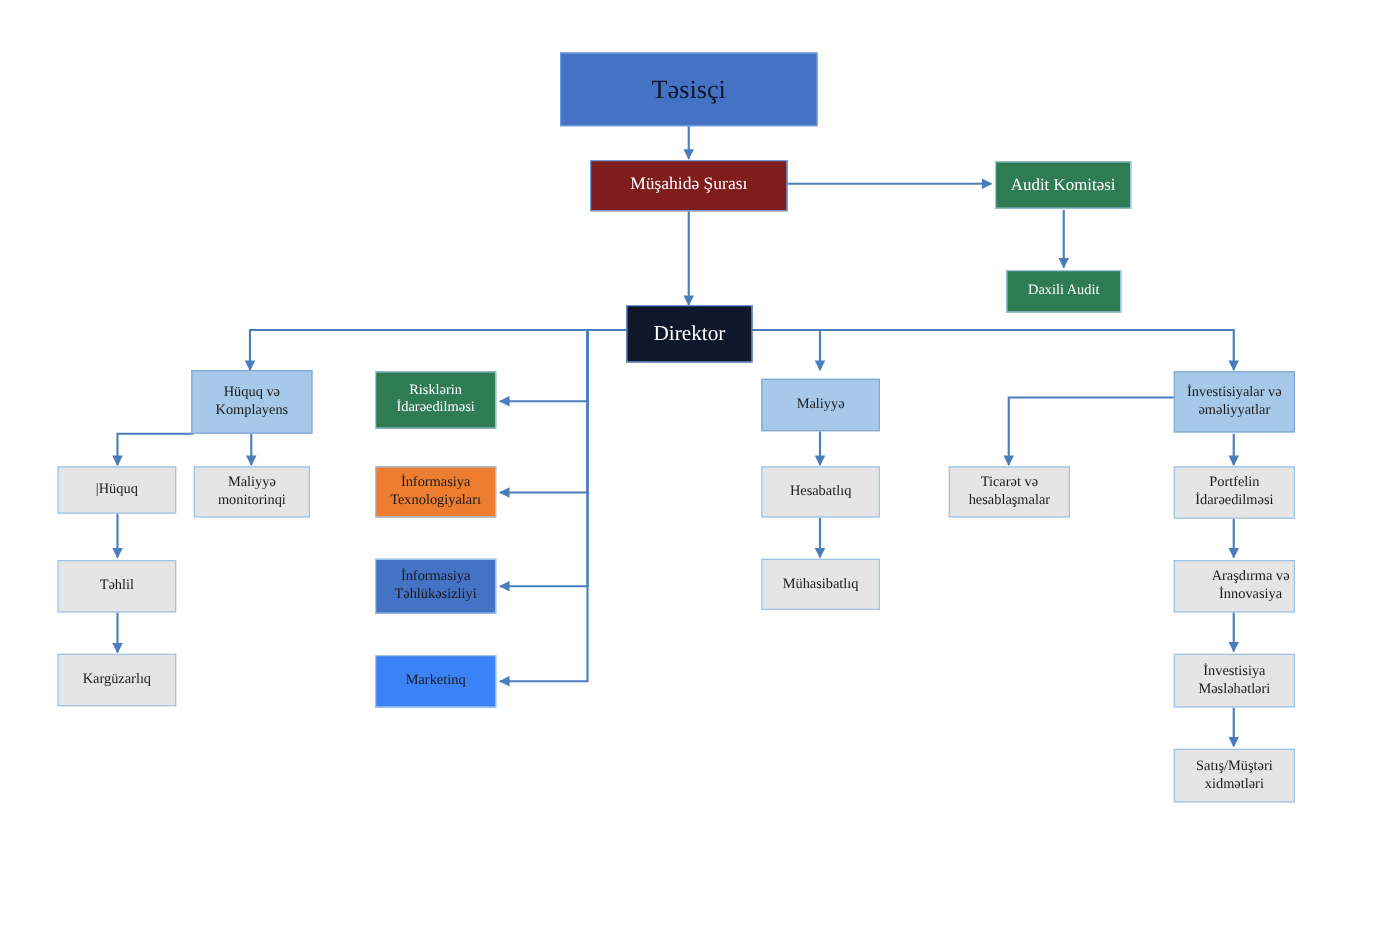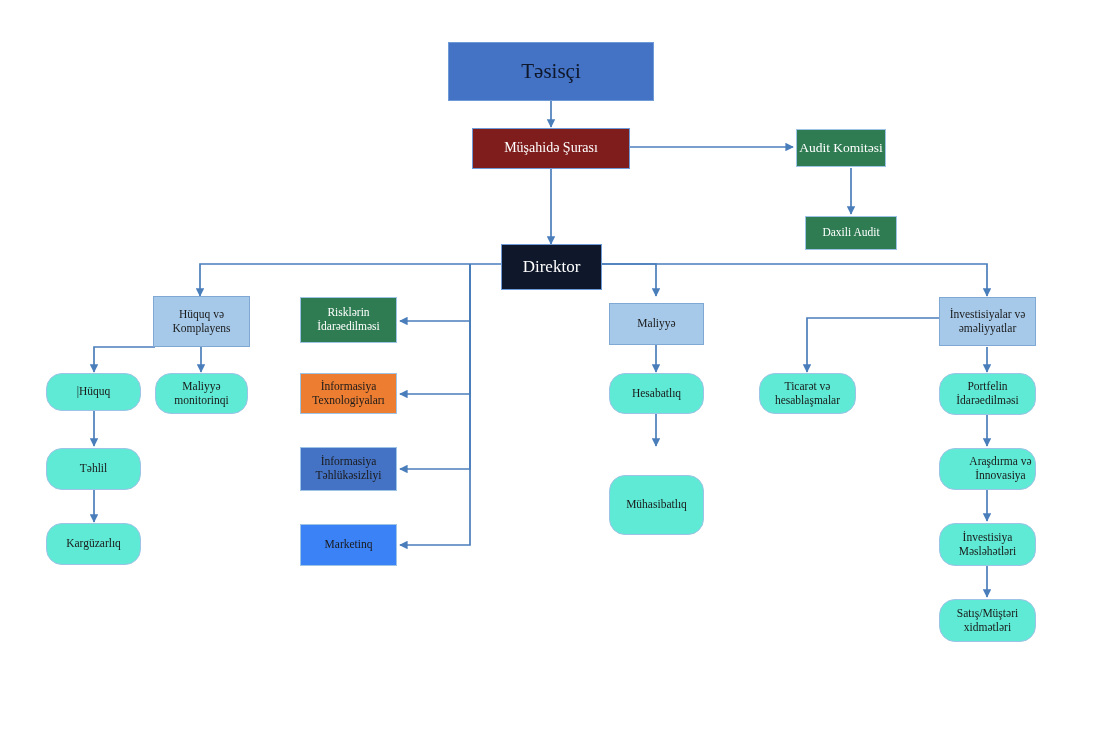--- a/index.html
+++ b/index.html
@@ -34,21 +34,21 @@
     border: 1px solid #9DC3E6;
     white-space: pre-line;
     padding: 0 2px;
   }
   
   .c-founder   { background: #4472C4; border-color: #6E9BD8; color: #0f172a; }
   .c-board     { background: #7f1d1d; border-color: #6E9BD8; color: #FFFFFF; }
   .c-director  { background: #0f172a; border-color: #6E9BD8; color: #FFFFFF; }
   .c-darkgreen { background: #2F7C53; border-color: #9DC3E6; color: #FFFFFF; }
   .c-ltblue    { background: #A6C9EA; border-color: #7FA8D4; color: #1A1A1A; }
-  .c-ltgreen   { background: #5eead4; border-color: #9DC3E6; color: #1A1A1A; border-radius: 16px; }
+  .c-ltgreen   { background: #e5e5e5; border-color: #9DC3E6; color: #1A1A1A; }
   .c-orange    { background: #ED7D31; border-color: #9DC3E6; color: #1A1A1A; }
   .c-blue      { background: #4472C4; border-color: #9DC3E6; color: #1A1A1A; }
   .c-gold      { background: #3b82f6; border-color: #9DC3E6; color: #1A1A1A; }
 </style>
 </head>
 <body>
 
 <div id="canvas">
 
   <svg class="connectors" viewBox="0 0 1103 750" xmlns="http://www.w3.org/2000/svg">
@@ -91,21 +91,21 @@
       <path d="M 987 415 L 987 446"></path>
       <path d="M 987 490 L 987 521"></path>
       <path d="M 987 566 L 987 597"></path>
     </g>
   </svg>
 
   <div class="node c-founder" style="left:448px; top:42px; width:206px; height:59px; font-size:21px;">Təsisçi</div>
 
   <div class="node c-board" style="left:472px; top:128px; width:158px; height:41px; font-size:14px;">Müşahidə Şurası</div>
 
-  <div class="node c-darkgreen" style="left:796px; top:129px; width:90px; height:38px; font-size:13.5px;">Audit Komitəsi</div>
+  <div class="node c-darkgreen" style="left:796px; top:129px; width:109px; height:38px; font-size:13.5px;">Audit Komitəsi</div>
 
   <div class="node c-darkgreen" style="left:805px; top:216px; width:92px; height:34px; font-size:11.5px;">Daxili Audit</div>
 
   <div class="node c-director" style="left:501px; top:244px; width:101px; height:46px; font-size:17px;">Direktor</div>
 
   <div class="node c-ltblue" style="left:153px; top:296px; width:97px; height:51px; font-size:11.5px;">Hüquq və
 Komplayens</div>
 
   <div class="node c-ltgreen" style="left:46px; top:373px; width:95px; height:38px; font-size:11.5px;">|Hüquq</div>
 
@@ -124,21 +124,21 @@
 
   <div class="node c-blue" style="left:300px; top:447px; width:97px; height:44px; font-size:11.5px;">İnformasiya
 Təhlükəsizliyi</div>
 
   <div class="node c-gold" style="left:300px; top:524px; width:97px; height:42px; font-size:11.5px;">Marketinq</div>
 
   <div class="node c-ltblue" style="left:609px; top:303px; width:95px; height:42px; font-size:11.5px;">Maliyyə</div>
 
   <div class="node c-ltgreen" style="left:609px; top:373px; width:95px; height:41px; font-size:11.5px;">Hesabatlıq</div>
 
-  <div class="node c-ltgreen" style="left:609px; top:447px; width:95px; height:60px; font-size:11.5px;margin-top:28px;">Mühasibatlıq</div>
+  <div class="node c-ltgreen" style="left:609px; top:447px; width:95px; height:41px; font-size:11.5px;">Mühasibatlıq</div>
 
   <div class="node c-ltblue" style="left:939px; top:297px; width:97px; height:49px; font-size:11.5px;">İnvestisiyalar və
 əməliyyatlar</div>
 
   <div class="node c-ltgreen" style="left:759px; top:373px; width:97px; height:41px; font-size:11.5px;">Ticarət və
 hesablaşmalar</div>
 
   <div class="node c-ltgreen" style="left:939px; top:373px; width:97px; height:42px; font-size:11.5px;">Portfelin
 İdarəedilməsi</div>
 

